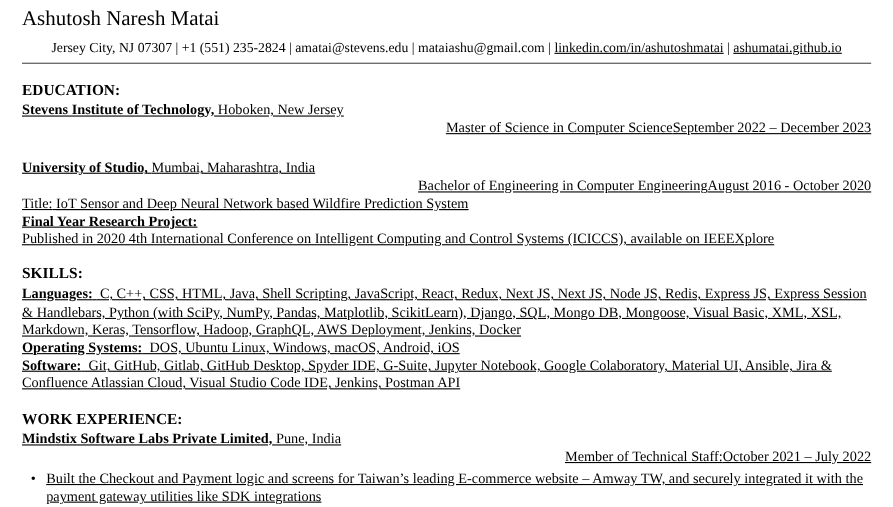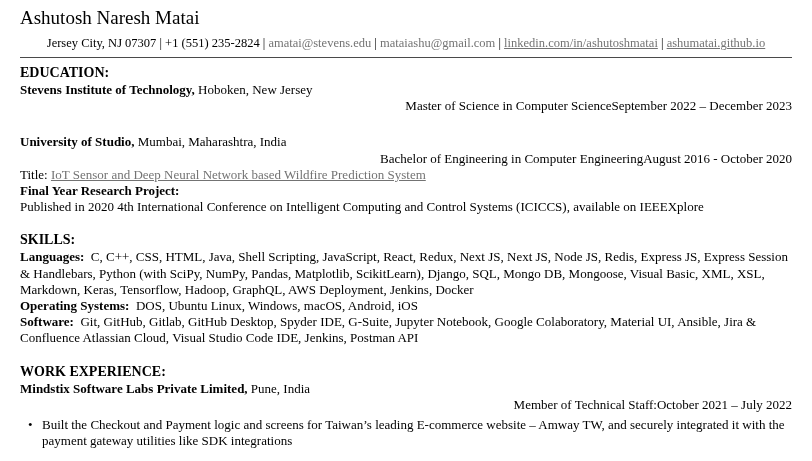--- a/index.html
+++ b/index.html
@@ -11,45 +11,45 @@
   .page { padding: 6px 20px 0 20px; }
 
   .name {
     text-align: left; font-size: 19px; line-height: 24px;
     font-weight: 400; margin: 0;
   }
   .contact {
     text-align: center; font-size: 12.5px; line-height: 15px;
     margin-top: 6px; white-space: nowrap;
   }
-  a.link { color: #737373; text-decoration: none; cursor: pointer; }
+  a.link { color: #000000; text-decoration: none; cursor: pointer; }
   a.link.underlined { text-decoration: underline; }
 
   .rule {
     border: none; border-top: 1.6px solid #4a4a4a;
     margin: 6px 0 0 0;
   }
 
   .section-heading {
     font-size: 14px; font-weight: bold; margin: 0 0 1px 0;
     line-height: 17px;
   }
   .section-heading.gap-top { margin-top: 16px; }
 
   .line {
-    font-size: 13px; line-height: 16.2px; margin: 0;
+    font-size: 13px; line-height: 16.2px; margin: 0; text-decoration: underline;
   }
   .row {
     display: flex; justify-content: flex-end; align-items: baseline;
   }
   .date { white-space: nowrap; }
   b { font-weight: bold; }
 
   .block-gap { margin-top: 20px; }
-  .heading-pad { margin-top: 6px; }
+  .heading-pad { margin-top: 16px; }
 
   .bullet-line {
     margin-top: 4px;
     padding-left: 22px; text-indent: -14px;
   }
   .bullet-glyph { display: inline-block; text-indent: 0; width: 14px; }
 </style>
 </head>
 <body>
 

